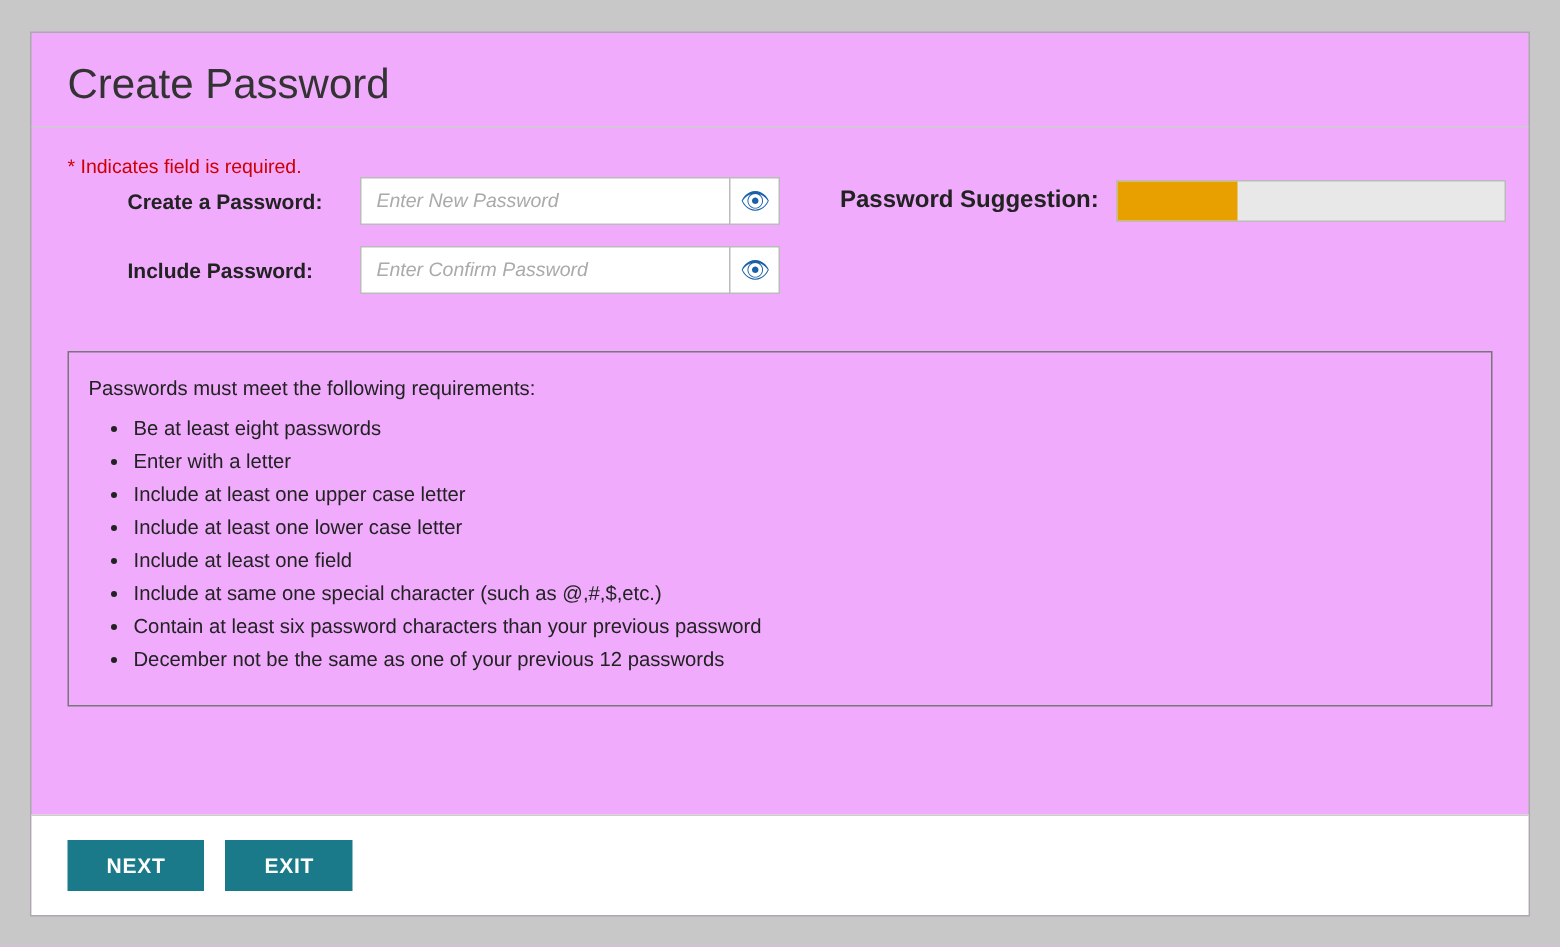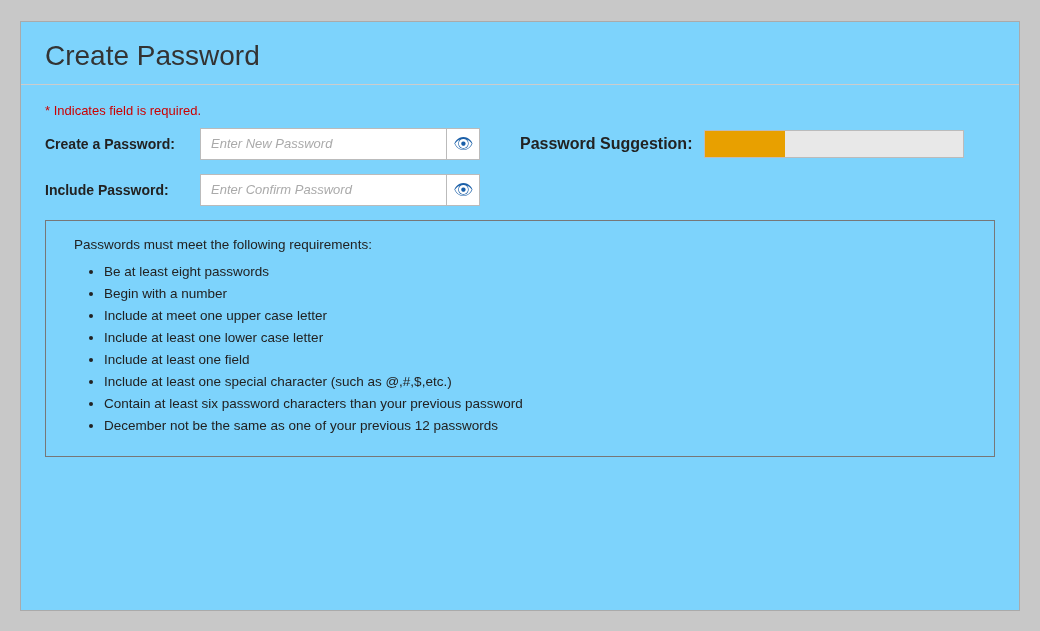--- a/index.html
+++ b/index.html
@@ -5,21 +5,21 @@
     * { box-sizing: border-box; margin: 0; padding: 0; }
     body {
       background: #c8c8c8;
       display: flex;
       align-items: center;
       justify-content: center;
       min-height: 100vh;
       font-family: Arial, sans-serif;
     }
     .window {
-      background: #7dd3fc;
+      background: #f0abfc;
       width: 1000px;
       min-height: 590px;
       border: 1px solid #aaa;
       display: flex;
       flex-direction: column;
     }
     .page-header {
       padding: 18px 24px 12px 24px;
       border-bottom: 1px solid #ccc;
     }
@@ -30,33 +30,34 @@
     }
     .page-body {
       flex: 1;
       padding: 18px 24px;
       display: flex;
       flex-direction: column;
     }
     .required-note {
       color: #c00;
       font-size: 13px;
-      margin-bottom: 10px;
+      margin-bottom: 0;
     }
     .form-row {
       display: flex;
       align-items: center;
       margin-bottom: 14px;
     }
     .form-label {
       font-size: 14px;
       font-weight: bold;
       color: #222;
       width: 155px;
       min-width: 155px;
+      margin-left: 40px;
     }
     .input-wrapper {
       position: relative;
       display: flex;
       align-items: flex-start;
     }
     .form-input {
       width: 280px;
       height: 32px;
       border: 1px solid #bbb;
@@ -108,22 +109,22 @@
       background: #e8e8e8;
       display: flex;
       align-items: stretch;
     }
     .suggestion-bar-fill {
       background: #e8a000;
       width: 80px;
     }
     .requirements-box {
       border: 1px solid #777;
-      padding: 16px 28px;
-      margin-top: 0;
+      padding: 16px 13px;
+      margin-top: 24px;
       margin-bottom: 20px;
       font-size: 13.5px;
       color: #222;
     }
     .requirements-title {
       margin-bottom: 12px;
       font-size: 13.5px;
       color: #222;
     }
     .requirements-list {
@@ -191,26 +192,30 @@
         <button class="eye-btn" title="Show/Hide Password">
           <span class="eye-icon">👁</span>
         </button>
       </div>
     </div>
 
     <div class="requirements-box">
       <div class="requirements-title">Passwords must meet the following requirements:</div>
       <ul class="requirements-list">
       <li>Be at least eight passwords</li>
-          <li>Begin with a number</li>
-          <li>Include at meet one upper case letter</li>
+          <li>Enter with a letter</li>
+          <li>Include at least one upper case letter</li>
           <li>Include at least one lower case letter</li>
           <li>Include at least one field</li>
-          <li>Include at least one special character (such as @,#,$,etc.)</li>
+          <li>Include at same one special character (such as @,#,$,etc.)</li>
           <li>Contain at least six password characters than your previous password</li>
           <li>December not be the same as one of your previous 12 passwords</li>
         </ul>
     </div>
 
     <div class="spacer"></div>
   </div>
 
+  <div class="page-footer">
+    <button class="btn-next">NEXT</button>
+    <button class="btn-exit">EXIT</button>
+  </div>
 </div>
 
 </body></html>

